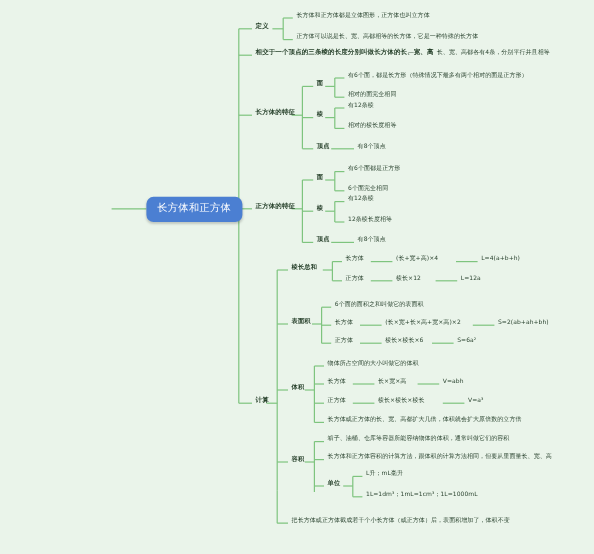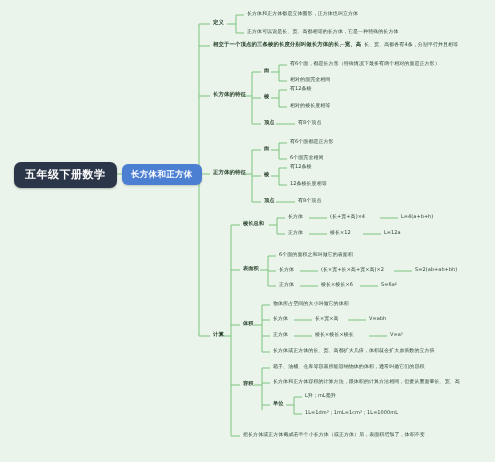--- a/index.html
+++ b/index.html
@@ -18,21 +18,21 @@
     background:#2b3648;color:#ffffff;
     border-radius:7px;
     font-size:11px;font-weight:bold;
     padding:7px 11px;
     letter-spacing:.5px;
     box-shadow:0 1px 2px rgba(0,0,0,.25);
   }
   .topic{
     background:#4b7fd2;color:#ffffff;
     border-radius:6px;
-    font-size:8.5px;font-weight:bold;
+    font-size:8.5px;font-weight:normal;
     padding:6px 9px;
     letter-spacing:.3px;
     box-shadow:0 1px 2px rgba(0,0,0,.18);
   }
   .lvl2{
     color:#26402a;font-size:5.4px;font-weight:bold;
     padding:1px 2px;letter-spacing:.1px;
   }
   .lvl3{
     color:#27402b;font-size:5.2px;font-weight:bold;
@@ -151,21 +151,20 @@
       <path d="M286,405 L294,405"></path>
       <path d="M294,397 L294,414"></path>
       <path d="M294,397 L302,397"></path>
       <path d="M294,414 L302,414"></path>
 
       <path d="M231,409 L231,436"></path>
       <path d="M231,436 L240,436"></path>
     </g>
   </svg>
 
-  <div class="node root" style="left:14px;top:162px;">五年级下册数学</div>
 
   <div class="node topic" style="left:122px;top:164px;">长方体和正方体</div>
 
   <div class="node lvl2" style="left:211px;top:19px;">定义</div>
   <div class="node leaf" style="left:245px;top:10px;">长方体和正方体都是立体图形，正方体也叫立方体</div>
   <div class="node leaf" style="left:245px;top:28px;">正方体可以说是长、宽、高都相等的长方体，它是一种特殊的长方体</div>
 
   <div class="node lvl2" style="left:211px;top:41px;">相交于一个顶点的三条棱的长度分别叫做长方体的长、宽、高</div>
   <div class="node leaf" style="left:338px;top:41px;">——</div>
   <div class="node leaf" style="left:362px;top:41px;">长、宽、高都各有4条，分别平行并且相等</div>

